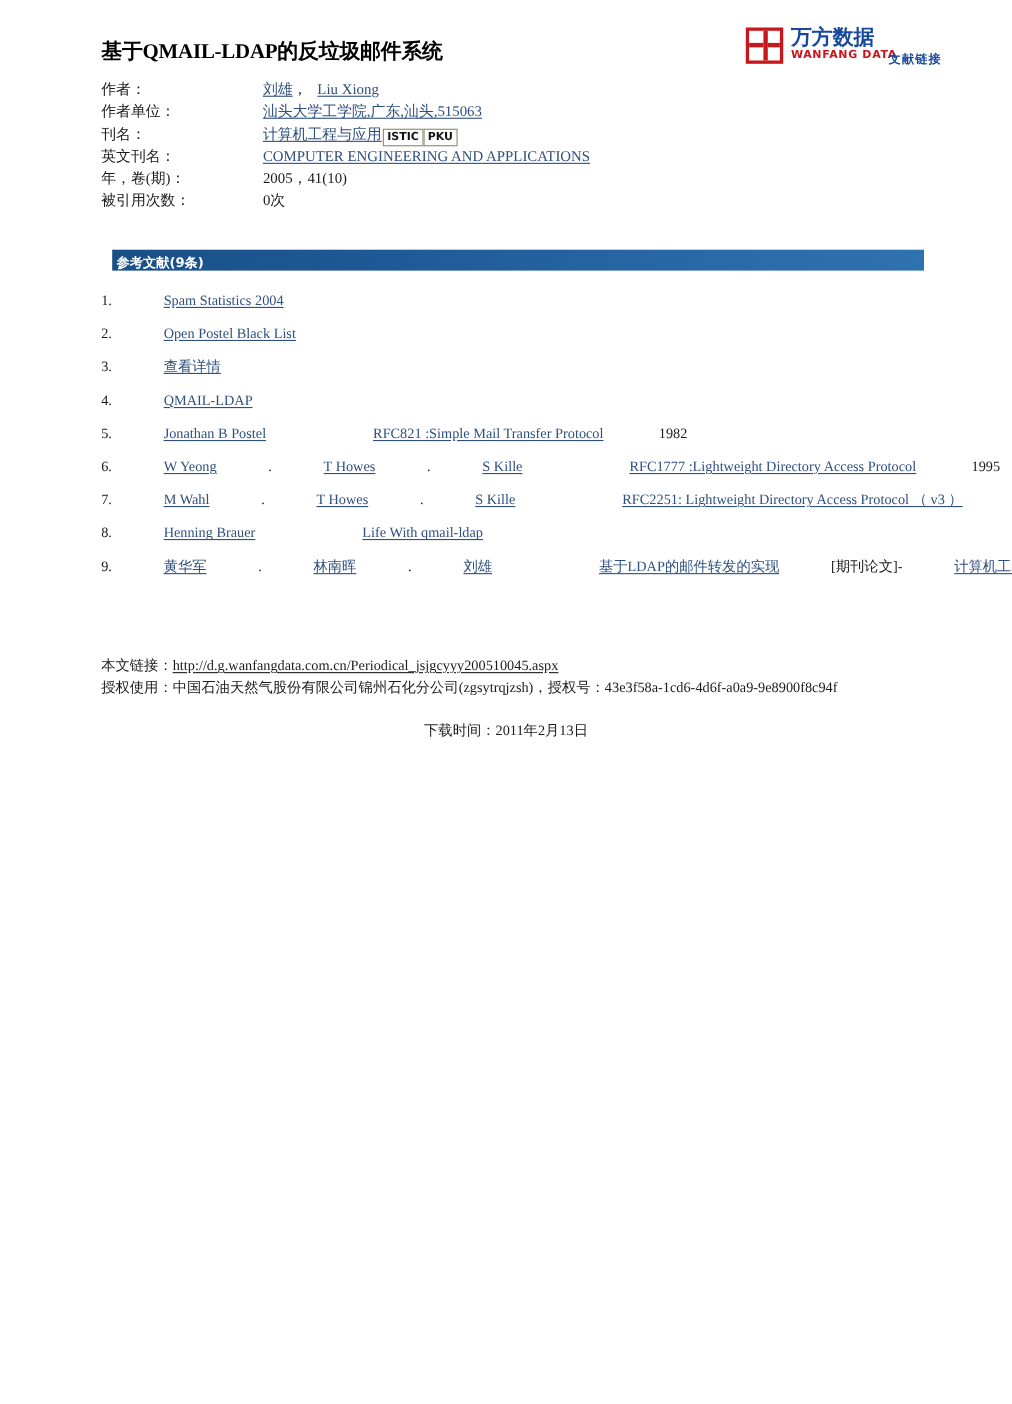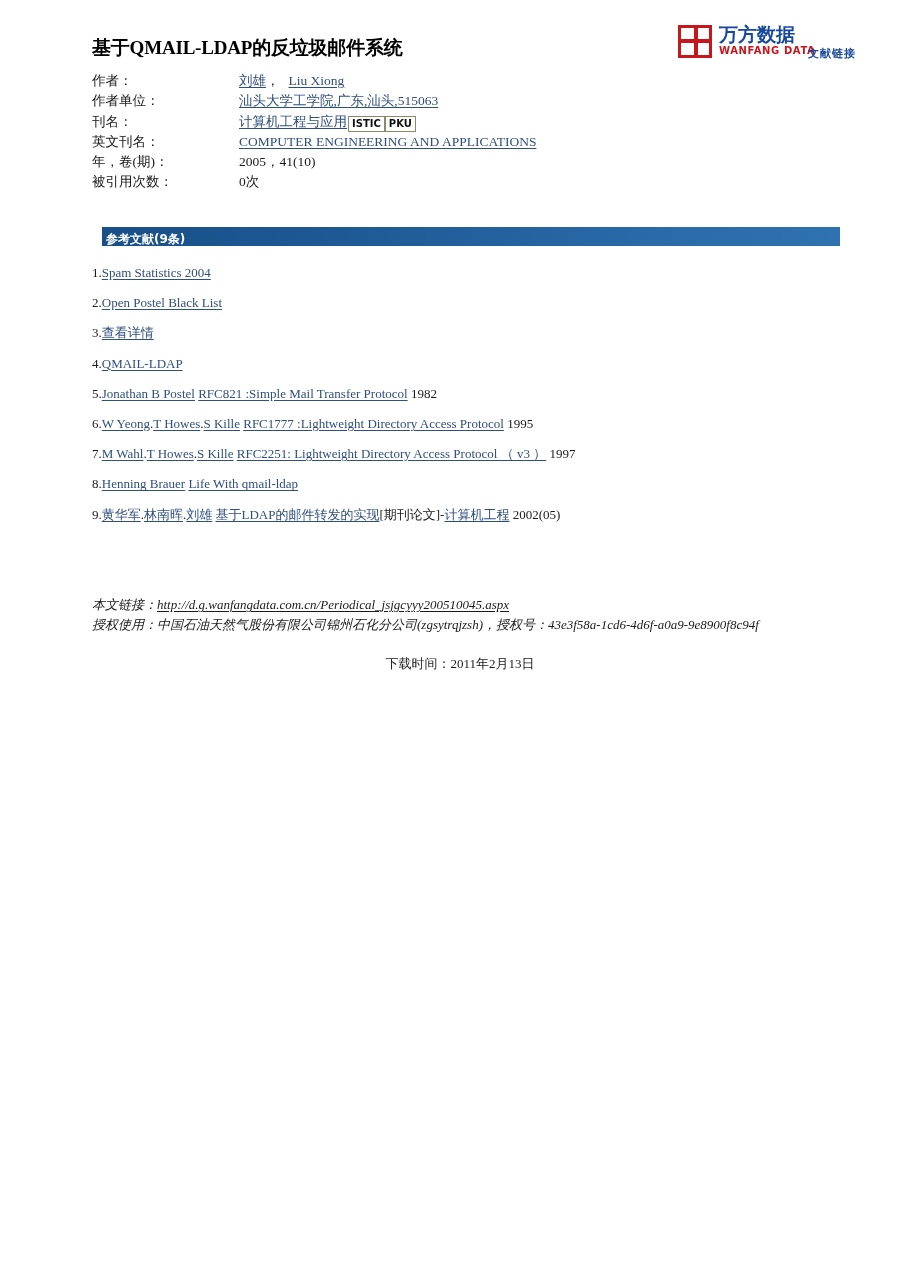--- a/index.html
+++ b/index.html
@@ -215,39 +215,39 @@
     line-height: 16px;
     margin-bottom: 14.2px;
     white-space: nowrap;
     color: #1a1a1a;
   }
   .ref-num {
     color: #1a1a1a;
   }
   .ref-part {
     margin-right: 0px;
+    margin-left: 47px;
   }
   .sp {
     display: inline-block;
     width: 5px;
   }
 
   
   .footer {
     position: absolute;
     left: 92px;
     top: 595px;
     width: 760px;
     font-size: 13px;
     line-height: 19.5px;
     color: #1a1a1a;
   }
   .footer-row {
     white-space: nowrap;
-    font-style: italic;
   }
   .footer-row.wrapme {
     white-space: normal;
     width: 672px;
   }
   .footer-label {
     display: inline-block;
   }
   .download-time {
     position: absolute;

